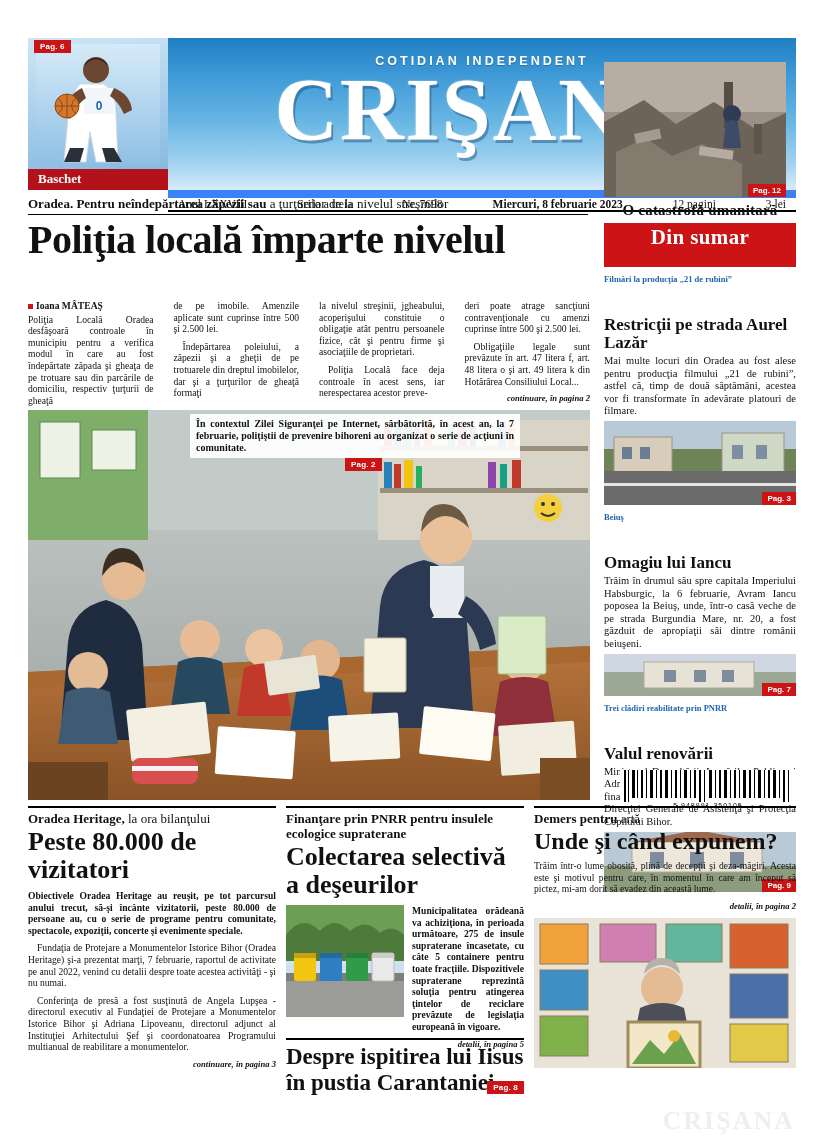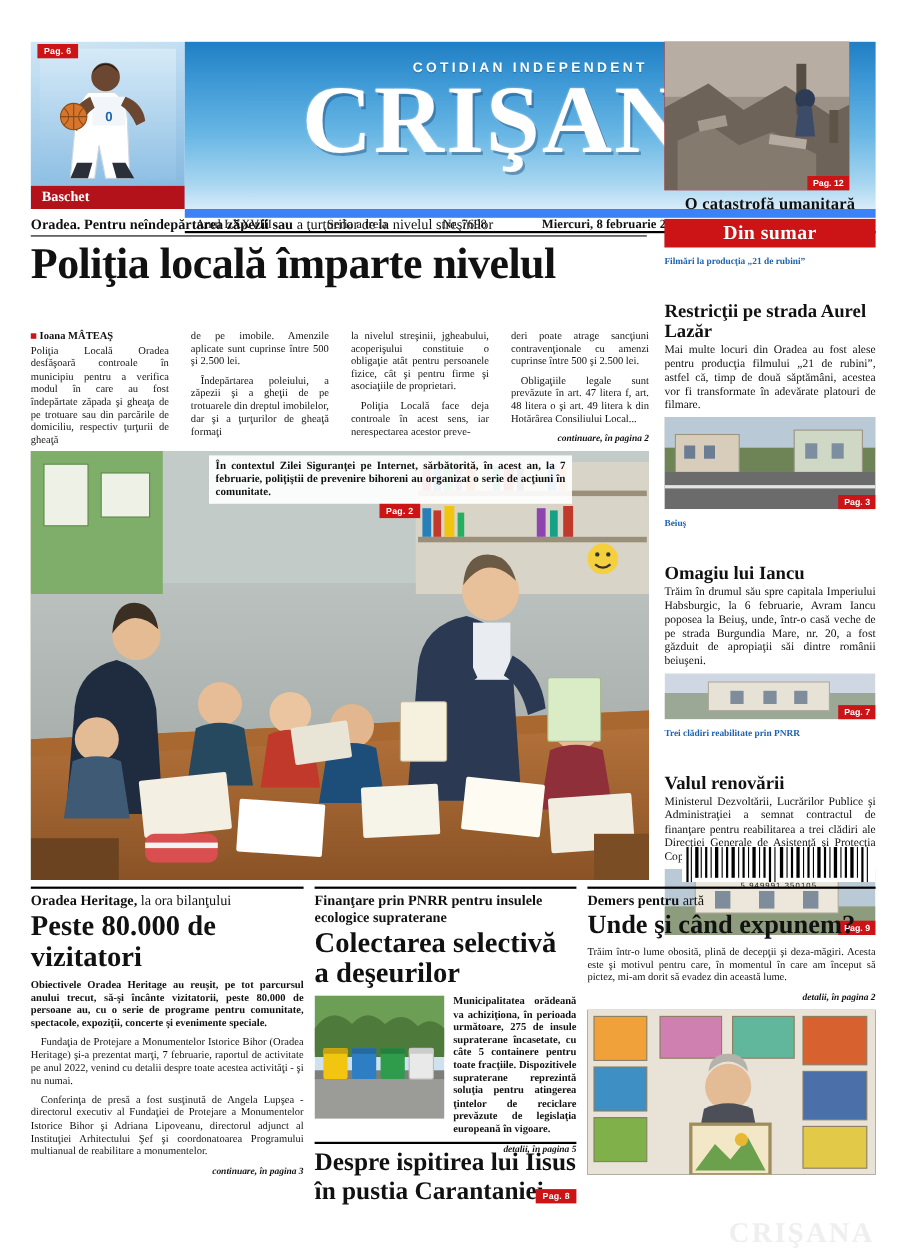--- a/index.html
+++ b/index.html
@@ -103,23 +103,24 @@
   .mast-info span { white-space: nowrap; }
 
   
   .rail {
     position: absolute;
     left: 604px; top: 38px;
     width: 192px;
   }
   .rail-photo {
     position: relative;
-    width: 168px; height: 135px;
-    background: #b91c1c;
+    width: 182px; height: 135px;
+    background: #bef264;
     overflow: hidden;
+    margin-top: 24px;
   }
   .pagbadge {
     position: absolute;
     background: #cc1417;
     color: #fff;
     font-family: "Liberation Sans", sans-serif;
     font-size: 8px;
     font-weight: bold;
     padding: 2px 5px;
   }
@@ -128,22 +129,22 @@
     font-weight: bold;
     margin: 5px 0 4px;
     text-align: center;
     letter-spacing: .2px;
   }
   .sumar-bar {
     background: #cc1417;
     color: #fff;
     text-align: center;
     font-weight: bold;
-    font-size: 18px;
-    padding: 2px 0 3px;
+    font-size: 21px;
+    padding: 2px 0 17px;
     letter-spacing: .4px;
   }
   .sum-item { margin-top: 7px; }
   .sum-kicker {
     color: #1f63b0;
     font-size: 8.5px;
     font-weight: bold;
     font-family: Liberation Serif, serif;
     margin-bottom: 1px;
   }

